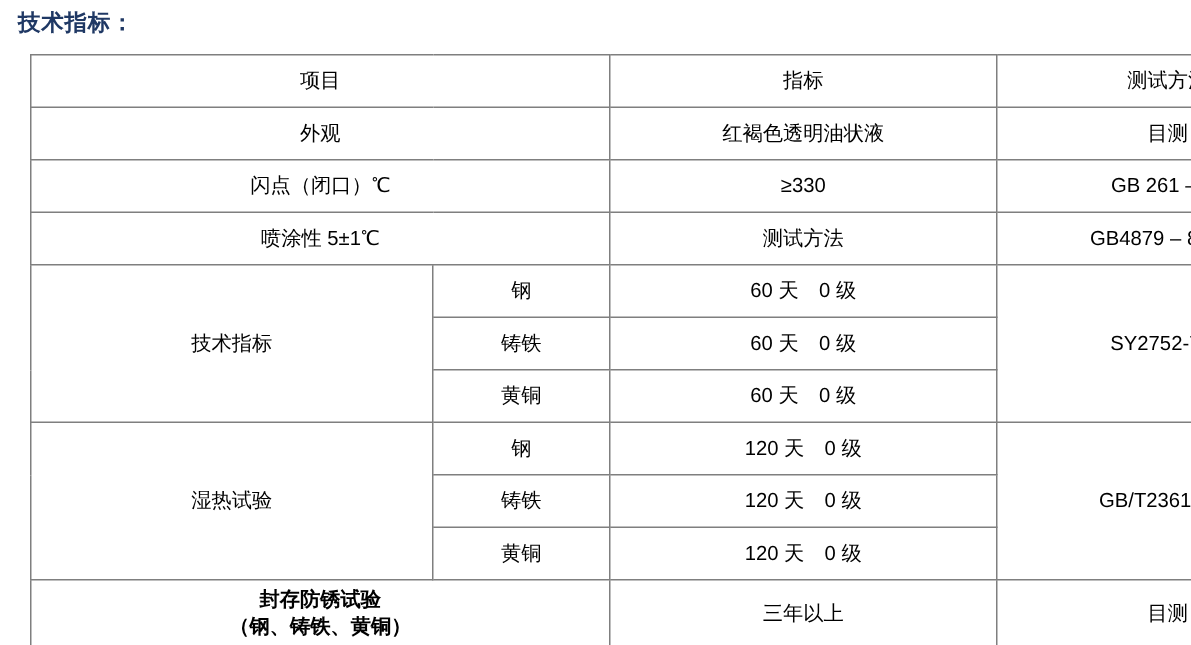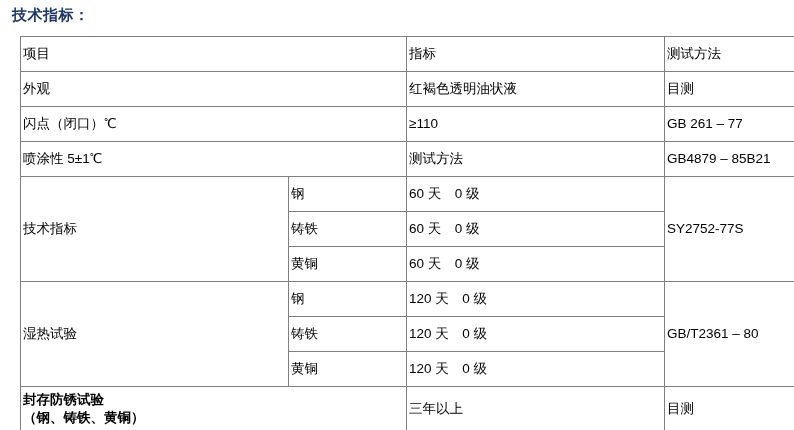--- a/index.html
+++ b/index.html
@@ -34,21 +34,21 @@
     left: 20px;
     top: 36px;
     width: 754px;
     border-collapse: collapse;
     table-layout: fixed;
     font-size: 13.5px;
     color: #000;
   }
   table.spec td {
     border: 1px solid #7f7f7f;
-    text-align: left;
+    text-align: center;
     vertical-align: middle;
     padding: 4px 2px;
     line-height: 1.35;
     height: 26px;
   }
   .col-item   { width: 268px; }
   .col-sub    { width: 118px; }
   .col-spec   { width: 258px; }
   .col-method { width: 228px; }
   .hdr td { font-weight: normal; height: 28px; }
@@ -80,21 +80,21 @@
       </tr>
 
       <tr>
         <td colspan="2">外观</td>
         <td>红褐色透明油状液</td>
         <td>目测</td>
       </tr>
 
       <tr>
         <td colspan="2">闪点（闭口）℃</td>
-        <td>≥110</td>
+        <td>≥330</td>
         <td>GB 261 – 77</td>
       </tr>
 
       <tr>
         <td colspan="2">喷涂性 5±1℃</td>
         <td>测试方法</td>
         <td>GB4879 – 85B21</td>
       </tr>
 
       <tr>

